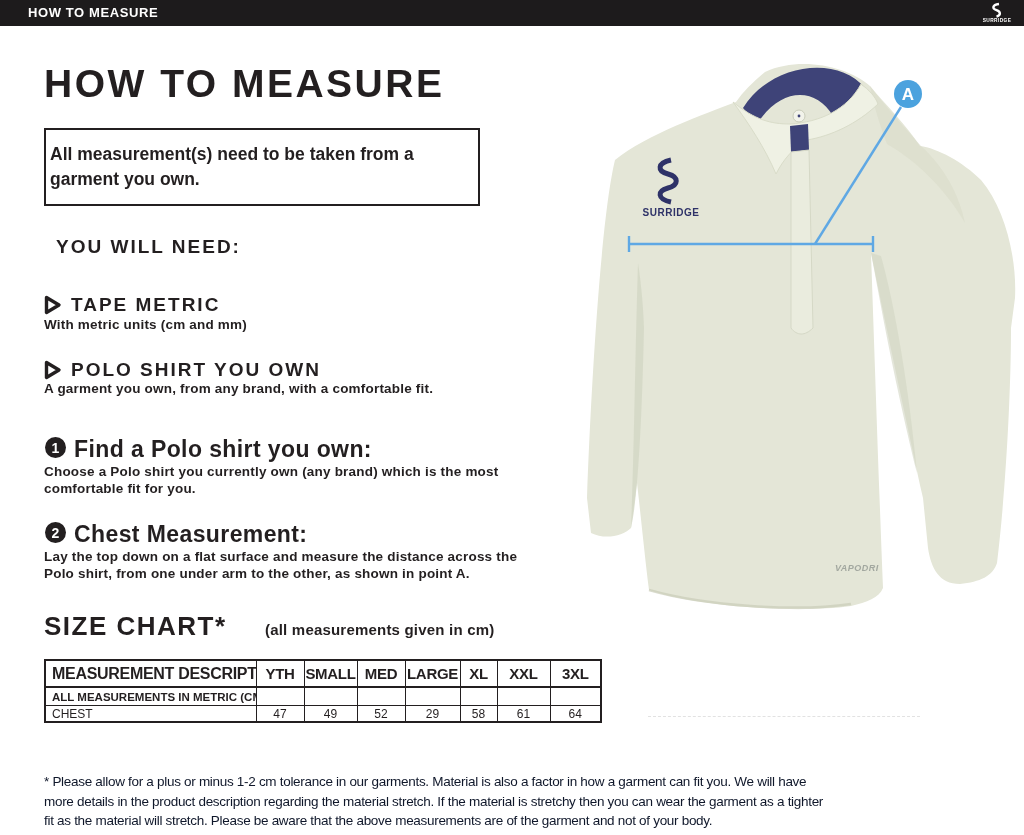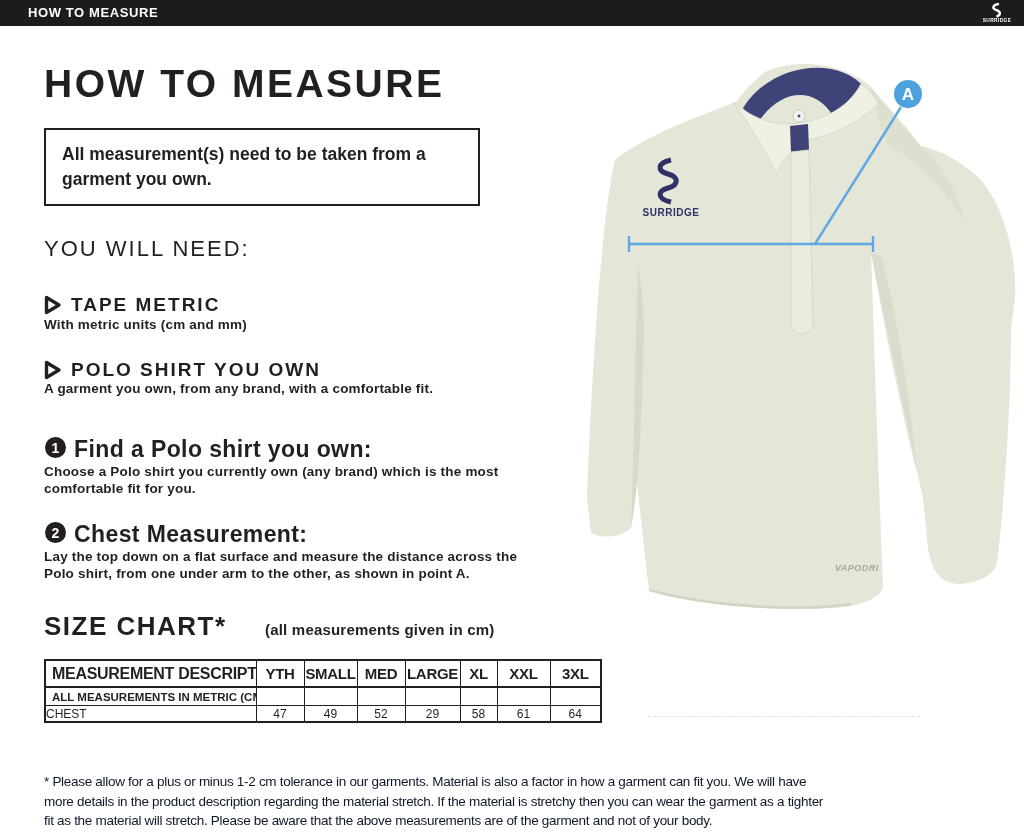--- a/index.html
+++ b/index.html
@@ -9,23 +9,23 @@
   
   .topbar{position:absolute;left:0;top:0;width:1024px;height:26px;background:#1d1b1c;}
   .topbar-title{position:absolute;left:28px;top:0;line-height:26px;color:#ffffff;
                 font-size:13px;font-weight:bold;letter-spacing:0.6px;}
   .topbar-logo{position:absolute;right:10px;top:2px;}
 
   
   .h1{position:absolute;left:44px;top:64px;font-size:39px;font-weight:800;
       letter-spacing:2.5px;line-height:1;}
   .notice{position:absolute;left:44px;top:128px;width:436px;box-sizing:border-box;
-          border:2px solid #231f20;padding:12px 16px;font-size:17.5px;font-weight:bold;
+          border:2px solid #231f20;padding:12px 4px;font-size:17.5px;font-weight:bold;
           line-height:25px;}
-  .ywn{position:absolute;left:44px;top:236px;font-size:22px;font-weight:400;letter-spacing:2px;}
+  .ywn{position:absolute;left:56px;top:236px;font-size:19px;font-weight:700;letter-spacing:2px;}
 
   
   .req-icon{position:absolute;left:44px;width:18px;height:20px;}
   .req-title{position:absolute;left:71px;font-size:19px;font-weight:800;letter-spacing:2px;}
   .req-desc{position:absolute;left:44px;font-size:13.5px;font-weight:bold;letter-spacing:0.2px;}
 
   
   .step-badge{position:absolute;left:45px;width:21px;height:21px;border-radius:50%;
               background:#231f20;color:#fff;font-size:14px;font-weight:bold;
               display:flex;align-items:center;justify-content:center;}
@@ -38,21 +38,21 @@
   .sc-sub{position:absolute;left:221px;top:621px;font-size:15px;font-weight:bold;letter-spacing:0.2px;margin-left:44px;}
   table.sizes{position:absolute;left:44px;top:659px;width:556px;border-collapse:collapse;
               table-layout:fixed;border:2px solid #231f20;}
   table.sizes th,table.sizes td{border:1px solid #231f20;padding:0;overflow:hidden;white-space:nowrap;}
   table.sizes thead th{height:25px;font-size:15px;font-weight:bold;letter-spacing:-0.3px;
                        text-align:center;border-bottom:2px solid #231f20;}
   table.sizes thead th.lbl{text-align:left;padding-left:6px;font-size:16px;}
   tr.r-metric td{height:17px;font-size:11.5px;font-weight:bold;}
   tr.r-metric td.lbl{padding-left:6px;}
   tr.r-chest td{height:15px;font-size:12px;font-weight:normal;text-align:center;}
-  tr.r-chest td.lbl{text-align:left;}
+  tr.r-chest td.lbl{text-align:left;padding-left:6px;}
 
   .faint-rule{position:absolute;left:648px;top:716px;width:272px;border-top:1px dashed #e2e2e2;}
 
   .footnote{position:absolute;left:44px;top:772px;width:792px;font-size:13.5px;line-height:19.5px;
             letter-spacing:-0.3px;color:#0f172a;}
 
   .shirt{position:absolute;left:585px;top:28px;}
 </style>
 </head>
 <body>

